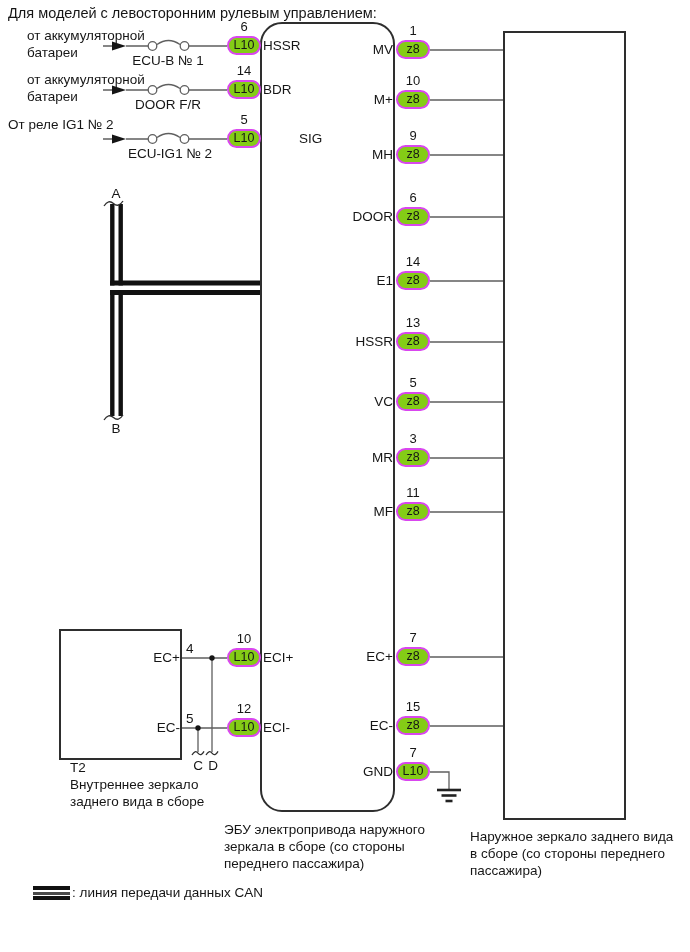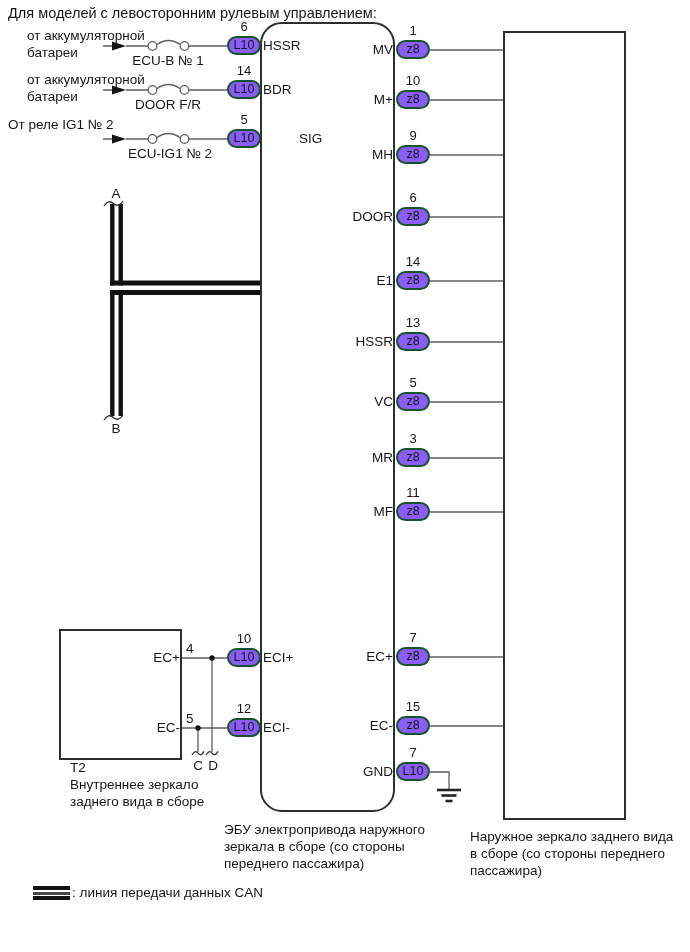--- a/index.html
+++ b/index.html
@@ -1,22 +1,22 @@
 <!DOCTYPE html>
 <html><head>
 <meta charset="utf-8">
 <style>
   html,body{margin:0;padding:0;background:#fff;}
   #stage{position:relative;width:690px;height:952px;background:#fff;overflow:hidden;
          font-family:"Liberation Sans", sans-serif;color:#161616;}
   #stage svg{position:absolute;left:0;top:0;}
   .lbl{position:absolute;font-size:13.5px;line-height:16px;white-space:nowrap;color:#161616;}
   .pin-num{position:absolute;width:34px;text-align:center;font-size:13px;line-height:15px;}
-  .oval{position:absolute;width:34px;height:19px;box-sizing:border-box;border:2px solid #14532d;
-        border-radius:10px;background:#8b5cf6;display:flex;align-items:center;justify-content:center;
+  .oval{position:absolute;width:34px;height:19px;box-sizing:border-box;border:2px solid #d946ef;
+        border-radius:10px;background:#84cc16;display:flex;align-items:center;justify-content:center;
         font-size:12.5px;line-height:12.5px;z-index:3;}
   .box{position:absolute;box-sizing:border-box;border:2px solid #2e2e2e;background:transparent;z-index:2;}
   .pin-name{position:absolute;right:297px;text-align:right;font-size:13.5px;line-height:16px;white-space:nowrap;}
   .fuse-lbl{position:absolute;width:96px;text-align:center;font-size:13.5px;line-height:16px;white-space:nowrap;}
   .cap{position:absolute;font-size:13.5px;line-height:17px;white-space:nowrap;}
   .can-lbl{position:absolute;width:18px;text-align:center;font-size:13.5px;}
   .branch-lbl{position:absolute;width:14px;text-align:center;font-size:13.5px;}
   .title{position:absolute;left:8px;top:5px;font-size:14.5px;white-space:nowrap;}
   .legend-icon{position:absolute;left:33px;top:886px;width:37px;z-index:2;}
   .legend-icon .b1{height:4px;background:#111;}

